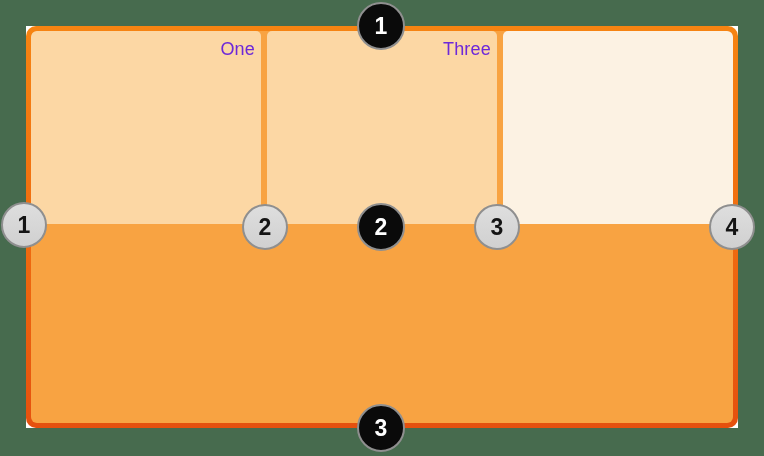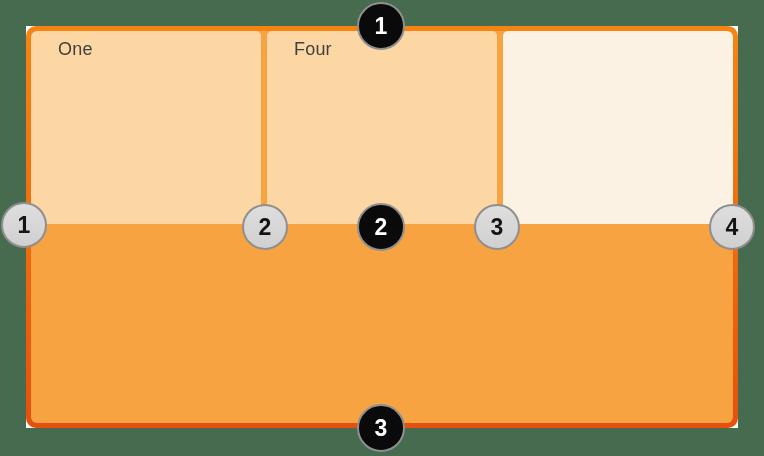--- a/index.html
+++ b/index.html
@@ -33,25 +33,26 @@
     overflow: hidden;
     display: grid;
     grid-template-columns: repeat(3, 1fr);
     grid-template-rows: 1fr 1fr;
     gap: 6px;
     box-sizing: border-box;
   }
   .cell {
     background: #FCD7A4;
     border-radius: 5px;
-    padding: 8px 27px;
-    color: #404040;
+    padding: 8px 6px;
+    color: #6d28d9;
     font-size: 18px;
     letter-spacing: 0.2px;
     box-sizing: border-box;
+    text-align: right;
   }
   .cell--empty { background: #FCF2E3; }
 
   .badge {
     position: absolute;
     border-radius: 50%;
     display: flex; align-items: center; justify-content: center;
     font-weight: bold; font-size: 23px;
     box-sizing: border-box;
   }
@@ -80,21 +81,21 @@
 <div class="stage">
 
   <div class="card-backing">
     <div class="card">
       <div class="grid">
 
         <div class="cell">
           <span>One</span>
         </div>
         <div class="cell">
-          <span>Four</span>
+          <span>Three</span>
         </div>
         <div class="cell cell--empty"></div>
 
       </div>
     </div>
   </div>
 
   <div class="badge badge--row rb1">1</div>
   <div class="badge badge--row rb2">2</div>
   <div class="badge badge--row rb3">3</div>

